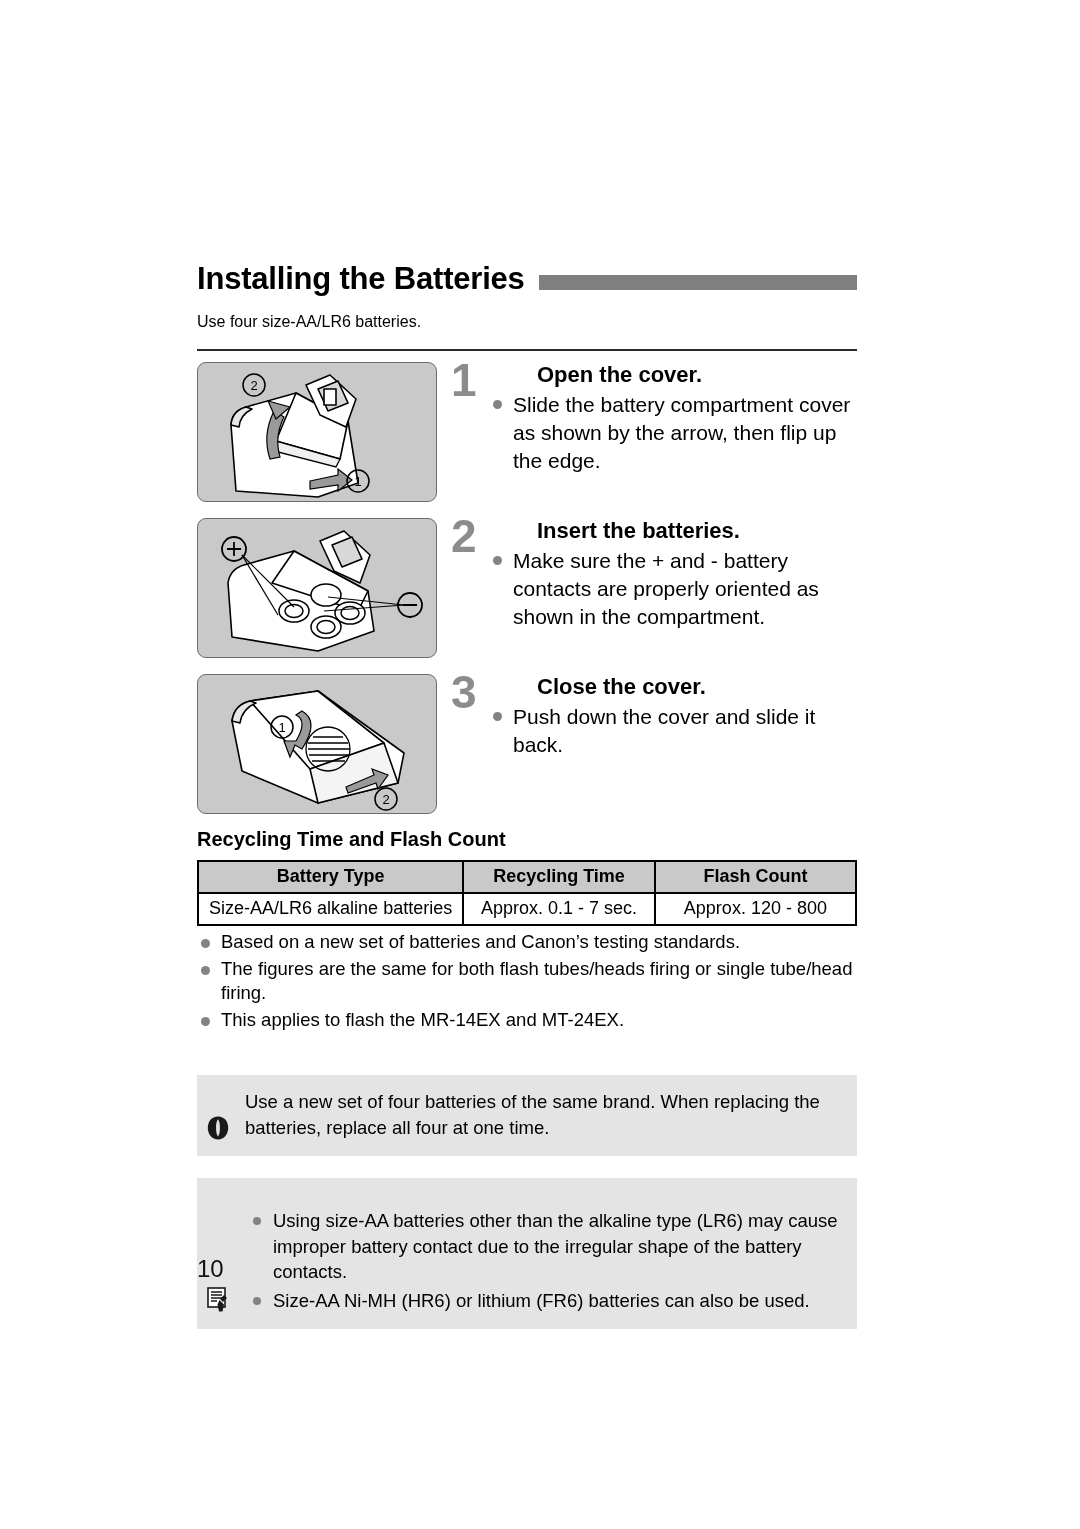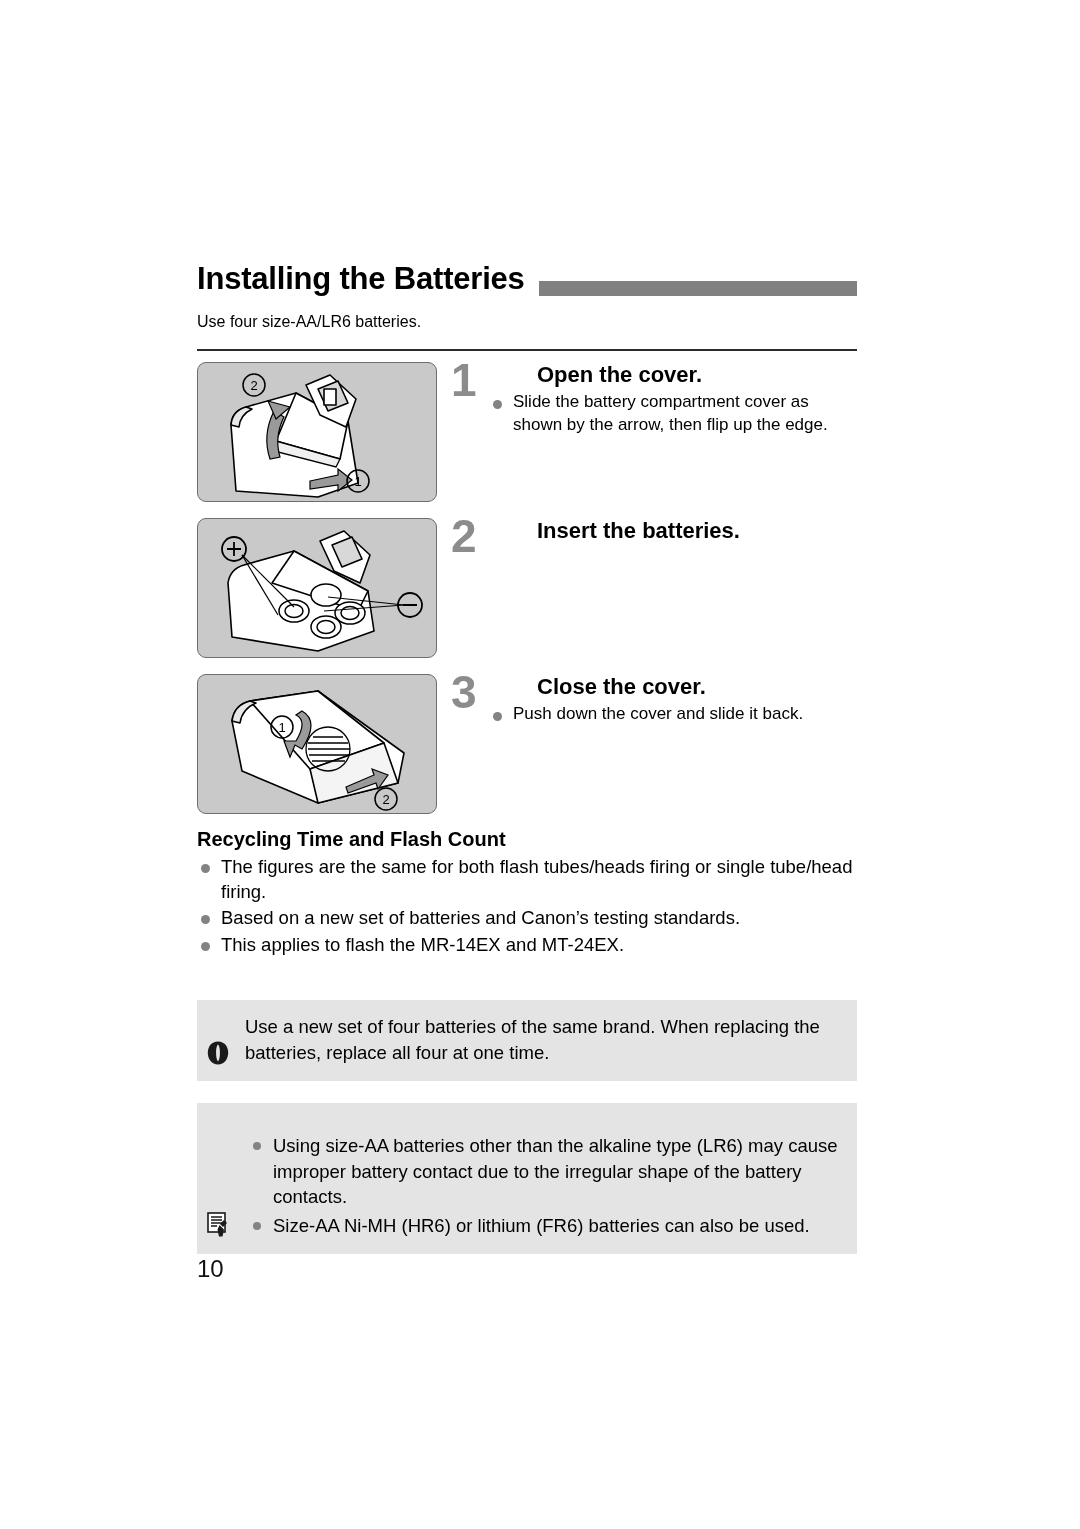--- a/index.html
+++ b/index.html
@@ -21,21 +21,21 @@
   .content {
     position: absolute;
     left: 197px;
     top: 262px;
     width: 660px;
   }
 
   
   .section-head {
     display: flex;
-    align-items: flex-end;
+    align-items: center;
     gap: 14px;
   }
   .section-title {
     font-size: 31px;
     font-weight: bold;
     letter-spacing: -0.2px;
     white-space: nowrap;
     line-height: 1.1;
   }
   .head-bar {
@@ -93,21 +93,21 @@
     font-size: 22px;
     font-weight: bold;
     line-height: 1.15;
     margin-bottom: 4px;
     margin-left: 48px;
   }
   .bullets { margin: 0; padding: 0; list-style: none; }
   .bullets li {
     position: relative;
     padding-left: 24px;
-    font-size: 17px;
+    font-size: 21px;
     line-height: 1.33;
     margin-top: 2px;
   }
   .bullets li::before {
     content: "";
     position: absolute;
     left: 4px;
     top: 9px;
     width: 9px;
     height: 9px;
@@ -269,20 +269,23 @@
               <path d="M29 30 h14 M36 23 v14"></path>
               <circle cx="212" cy="86" r="12"></circle>
               <path d="M205 86 h14"></path>
             </g>
           </svg>
         </div>
         <div class="step-body">
           <div class="step-num">2</div>
           <div class="step-text">
             <div class="step-title">Insert the batteries.</div>
+            <ul class="bullets">
+              <li>Make sure the + and - battery contacts are properly oriented as shown in the compartment.</li>
+            </ul>
           </div>
         </div>
       </div>
 
       <div class="step">
         <div class="figure">
           <svg viewBox="0 0 238 138" xmlns="http://www.w3.org/2000/svg">
             <g fill="#ffffff" stroke="#000000" stroke-width="1.6" stroke-linejoin="round">
               <path d="M34 46 Q36 30 52 26 L120 16 L206 78 L200 108 L120 128 L44 96 Z"></path>
               <path d="M52 26 L120 16 L186 68 L112 94 Z" fill="#ffffff"></path>
@@ -317,24 +320,40 @@
               <li>Push down the cover and slide it back.</li>
             </ul>
           </div>
         </div>
       </div>
 
     </div>
 
     <div class="table-head">Recycling Time and Flash Count</div>
 
+    <table class="spec">
+      <thead>
+        <tr>
+          <th class="col-a">Battery Type</th>
+          <th class="col-b">Recycling Time</th>
+          <th class="col-c">Flash Count</th>
+        </tr>
+      </thead>
+      <tbody>
+        <tr>
+          <td>Size-AA/LR6 alkaline batteries</td>
+          <td>Approx. 0.1 - 7 sec.</td>
+          <td>Approx. 120 - 800</td>
+        </tr>
+      </tbody>
+    </table>
 
     <ul class="bullets notes">
+      <li>Based on a new set of batteries and Canon’s testing standards.</li>
       <li>The figures are the same for both flash tubes/heads firing or single tube/head firing.</li>
-      <li>Based on a new set of batteries and Canon’s testing standards.</li>
       <li>This applies to flash the MR-14EX and MT-24EX.</li>
     </ul>
 
     <div class="callout caution">
       <div class="callout-icon">
         <svg width="22" height="24" viewBox="0 0 22 24" xmlns="http://www.w3.org/2000/svg">
           <path d="M11 0.5 C4.5 0.5 0.8 5.5 0.8 11.8 C0.8 18.3 4.8 23.5 11 23.5 C17.2 23.5 21.2 18.3 21.2 11.8 C21.2 5.5 17.5 0.5 11 0.5 Z" fill="#1a1a1a"></path>
           <path d="M11 3.2 C9.4 5 8.9 9 9.1 13 C9.2 16 9.6 18.6 11 20.5 C12.4 18.6 12.8 16 12.9 13 C13.1 9 12.6 5 11 3.2 Z" fill="#e4e4e4"></path>
         </svg>
       </div>

